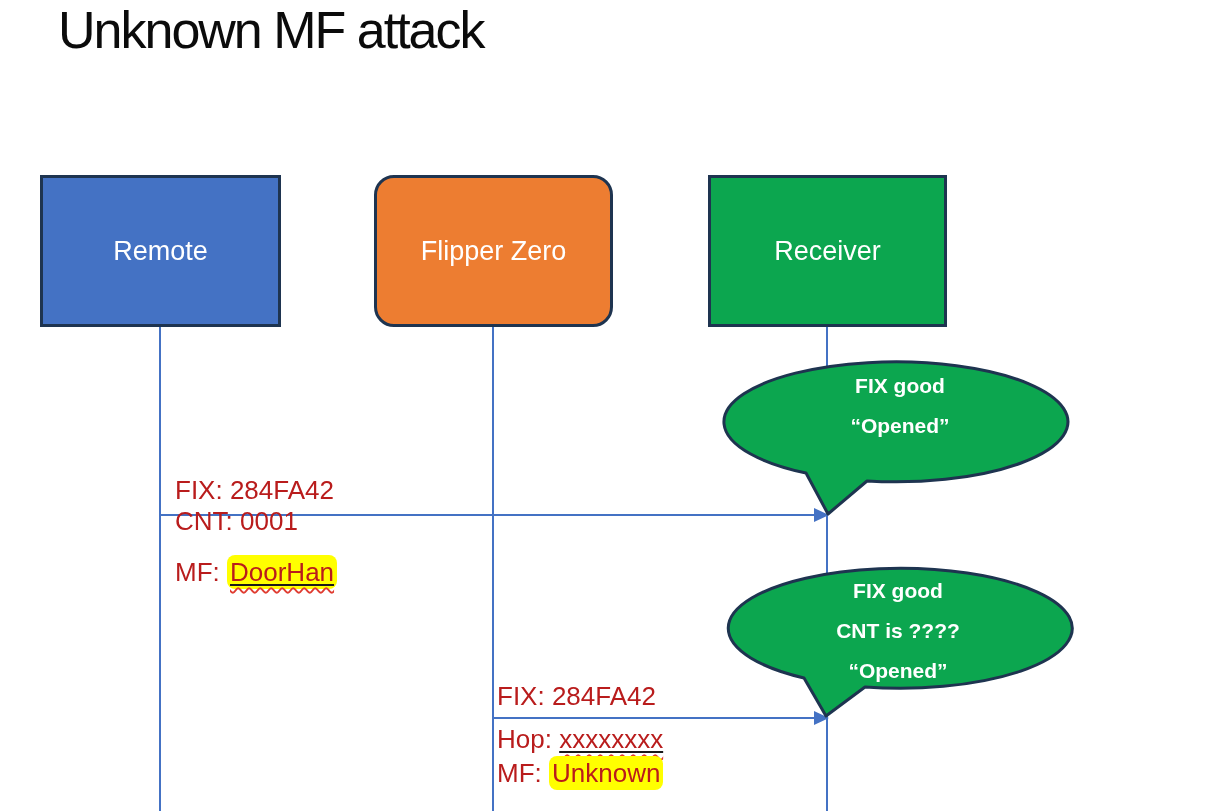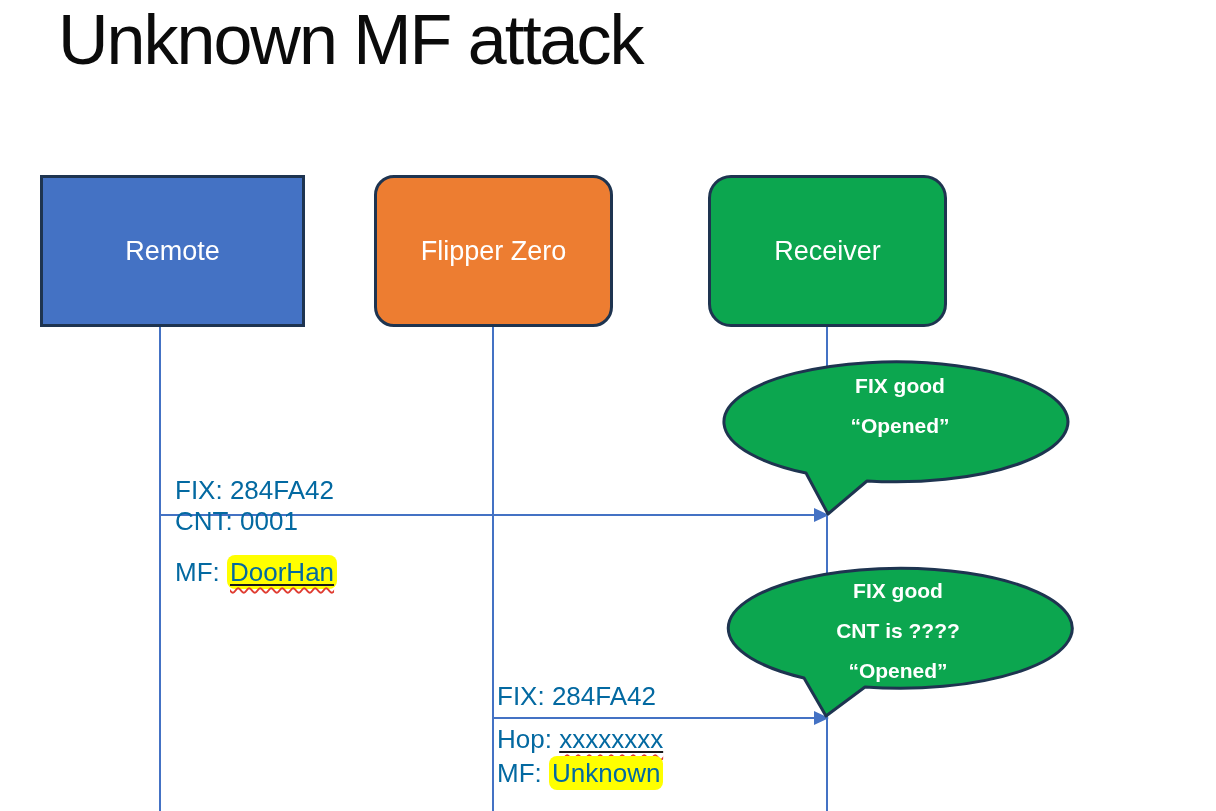--- a/index.html
+++ b/index.html
@@ -2,43 +2,43 @@
 <html><head>
 <meta charset="utf-8">
 <style>
   html,body{margin:0;padding:0;}
   body{
     width:1216px;height:811px;position:relative;overflow:hidden;
     background:#ffffff;font-family:"Liberation Sans",sans-serif;
   }
   .title{
     position:absolute;left:58px;top:0px;
-    font-size:70px;font-weight:300;letter-spacing:-2px;color:#0b0b0b;
+    font-size:52px;font-weight:300;letter-spacing:-2px;color:#0b0b0b;
     white-space:nowrap;
   }
   .actor{
     position:absolute;top:175px;height:152px;box-sizing:border-box;
     border:3px solid #1e3450;
     display:flex;align-items:center;justify-content:center;
     color:#ffffff;font-size:27px;
   }
-  .actor-remote{left:40px;width:265px;background:#4472c4;}
+  .actor-remote{left:40px;width:241px;background:#4472c4;}
   .actor-flipper{left:374px;width:239px;background:#ed7d31;border-radius:20px;}
-  .actor-receiver{left:708px;width:239px;background:#0ca64f;border-radius:23px;}
+  .actor-receiver{left:708px;width:239px;background:#0ca64f;}
   .lifeline{
     position:absolute;top:327px;height:484px;width:2px;background:#4472c4;
   }
   .msg-line{position:absolute;height:2px;background:#4472c4;}
   .arrowhead{
     position:absolute;width:0;height:0;
     border-top:7px solid transparent;border-bottom:7px solid transparent;
     border-left:15px solid #4472c4;
   }
   .label{
-    position:absolute;font-size:26px;color:#0369a1;white-space:nowrap;line-height:1.25;
+    position:absolute;font-size:26px;color:#b91c1c;white-space:nowrap;line-height:1.25;
   }
   .hl{background:#ffff00;padding:2px 3px;border-radius:8px;}
   .sq{ 
     text-decoration-line:underline;text-decoration-style:wavy;
     text-decoration-color:#e03c31;text-decoration-thickness:2px;
     text-underline-offset:6px;
   }
   .ul{ 
     text-decoration-line:underline;text-decoration-style:solid;
     text-decoration-color:#1a1a1a;text-decoration-thickness:2px;

